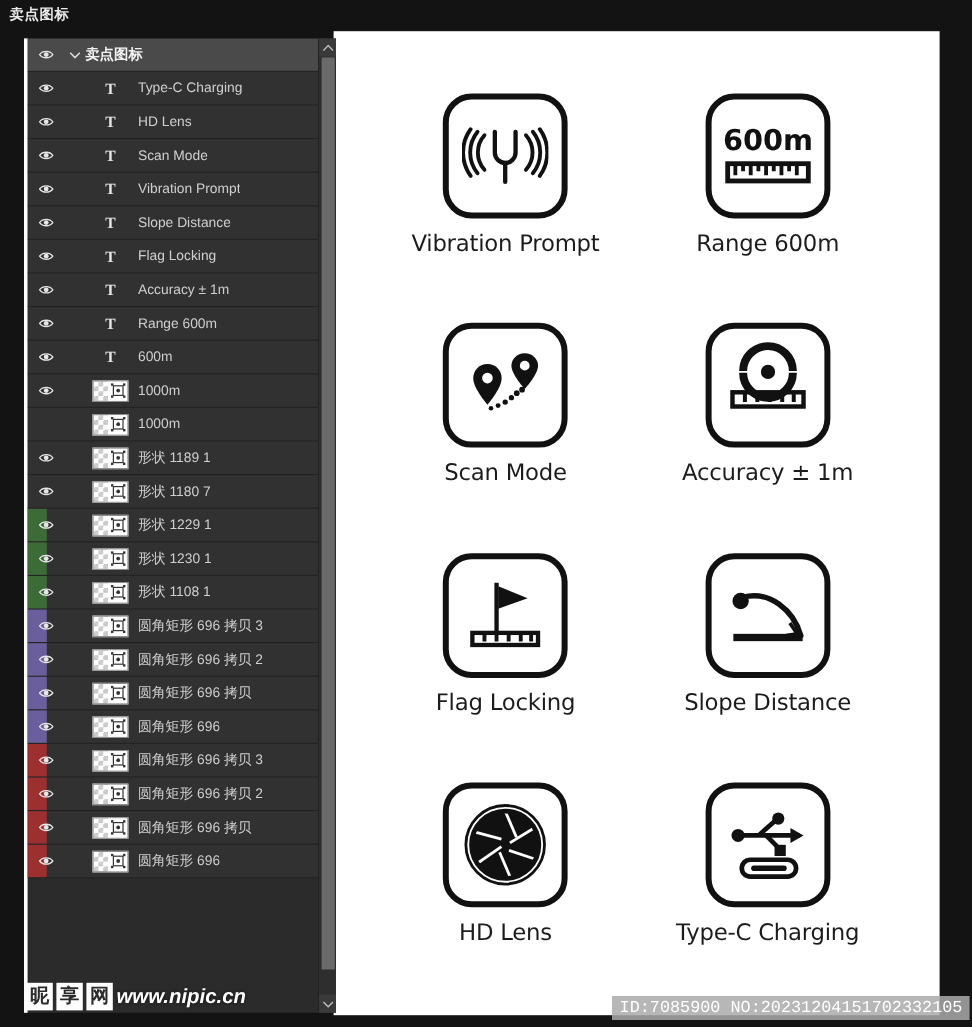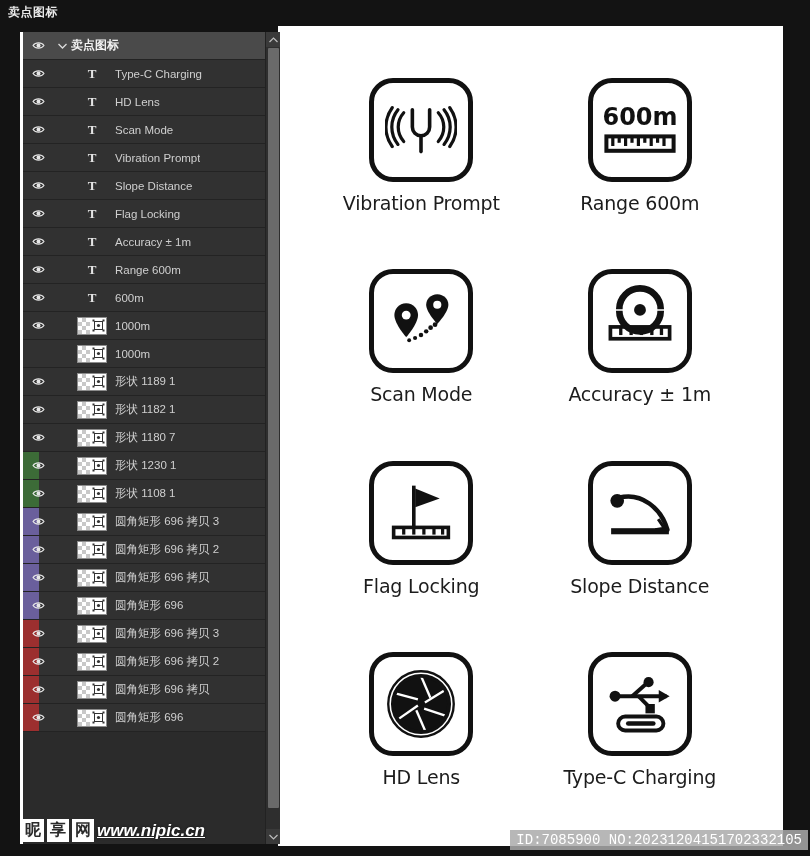--- a/index.html
+++ b/index.html
@@ -151,21 +151,20 @@
   }
   .wm-block{
     background:#ffffff;color:#2b2b2b;
     font-size:16px;font-weight:bold;
     padding:1px 3px;
     font-family:"DejaVu Sans","Liberation Sans",sans-serif;
   }
   .wm-url{
     color:#ffffff;font-size:17px;font-weight:bold;font-style:italic;
     text-shadow:0 0 3px rgba(0,0,0,.6);
-    text-decoration:underline;
   }
   .id-badge{
     position:absolute;right:2px;bottom:6px;
     background:rgba(170,170,170,.85);
     color:#ffffff;
     font-size:14px;
     padding:2px 6px;
     z-index:40;
     font-family:Liberation Mono, monospace;
   }
@@ -520,45 +519,46 @@
     <circle cx="6.5" cy="6.5" r="1.6" fill="#333"></circle>
     <g fill="#333">
                     <rect x="0.5" y="0.5" width="2" height="2"></rect>
                     <rect x="10.5" y="0.5" width="2" height="2"></rect>
     <rect x="0.5" y="10.5" width="2" height="2"></rect>
                     <rect x="10.5" y="10.5" width="2" height="2"></rect>
                   </g>
                 </svg>
               </span>
              </div>
-            <div class="rowlabel">形状 1182 1</div>
-          </div>
-          <div class="row">
-            <div class="eye">
-              <svg width="13" height="9" viewBox="0 0 13 9">
-    <path d="M1 4.5 C3.5 1 9.5 1 12 4.5 C9.5 8 3.5 8 1 4.5 Z" fill="none" stroke="#e6e6e6" stroke-width="1.1"></path>
-    <circle cx="6.5" cy="4.5" r="2" fill="#e6e6e6"></circle>
-              </svg>
-            </div>
-            <div class="spacer24"></div>
-            <div class="thumb">
-               <span class="vecbadge">
-                <svg width="13" height="13" viewBox="0 0 13 13">
-    <rect x="2.5" y="2.5" width="8" height="8" fill="none" stroke="#333" stroke-width="1"></rect>
-    <circle cx="6.5" cy="6.5" r="1.6" fill="#333"></circle>
-    <g fill="#333">
-                    <rect x="0.5" y="0.5" width="2" height="2"></rect>
-                    <rect x="10.5" y="0.5" width="2" height="2"></rect>
-    <rect x="0.5" y="10.5" width="2" height="2"></rect>
-                    <rect x="10.5" y="10.5" width="2" height="2"></rect>
-                  </g>
-                </svg>
-              </span>
-             </div>
             <div class="rowlabel">形状 1180 7</div>
+          </div>
+          <div class="row">
+            <div class="colorbar" style="background:#3c6b37"></div>
+            <div class="eye">
+              <svg width="13" height="9" viewBox="0 0 13 9">
+    <path d="M1 4.5 C3.5 1 9.5 1 12 4.5 C9.5 8 3.5 8 1 4.5 Z" fill="none" stroke="#e6e6e6" stroke-width="1.1"></path>
+    <circle cx="6.5" cy="4.5" r="2" fill="#e6e6e6"></circle>
+              </svg>
+            </div>
+            <div class="spacer24"></div>
+            <div class="thumb">
+               <span class="vecbadge">
+                <svg width="13" height="13" viewBox="0 0 13 13">
+    <rect x="2.5" y="2.5" width="8" height="8" fill="none" stroke="#333" stroke-width="1"></rect>
+    <circle cx="6.5" cy="6.5" r="1.6" fill="#333"></circle>
+    <g fill="#333">
+                    <rect x="0.5" y="0.5" width="2" height="2"></rect>
+                    <rect x="10.5" y="0.5" width="2" height="2"></rect>
+    <rect x="0.5" y="10.5" width="2" height="2"></rect>
+                    <rect x="10.5" y="10.5" width="2" height="2"></rect>
+                  </g>
+                </svg>
+              </span>
+             </div>
+            <div class="rowlabel">形状 1229 1</div>
           </div>
           <div class="row">
             <div class="colorbar" style="background:#3c6b37"></div>
             <div class="eye">
               <svg width="13" height="9" viewBox="0 0 13 9">
     <path d="M1 4.5 C3.5 1 9.5 1 12 4.5 C9.5 8 3.5 8 1 4.5 Z" fill="none" stroke="#e6e6e6" stroke-width="1.1"></path>
     <circle cx="6.5" cy="4.5" r="2" fill="#e6e6e6"></circle>
               </svg>
             </div>
             <div class="spacer24"></div>

